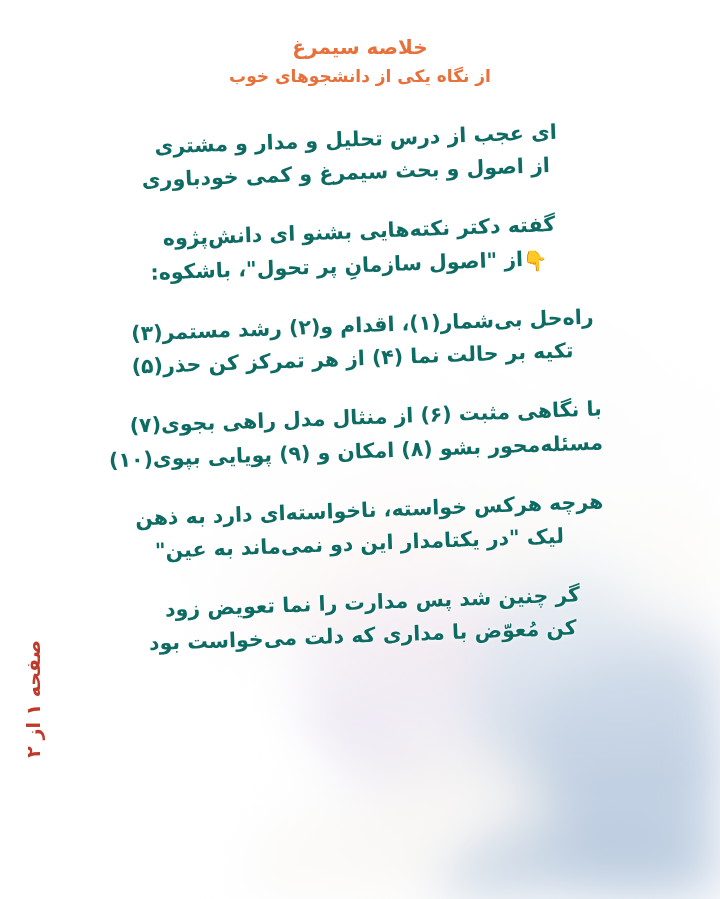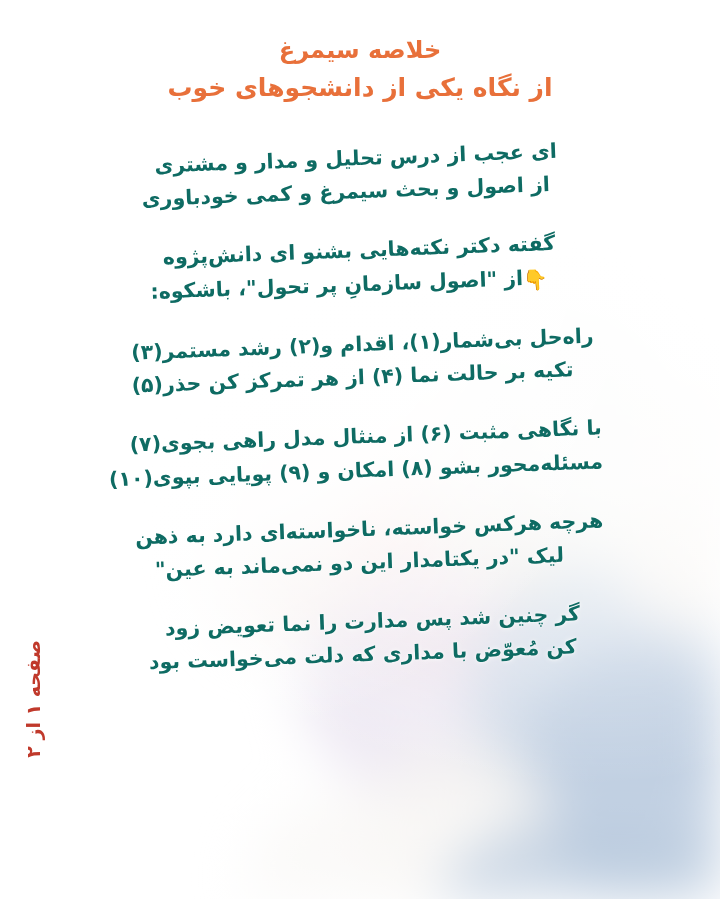--- a/index.html
+++ b/index.html
@@ -60,25 +60,25 @@
 
   #title-block {
     text-align: center;
     color: #e8703a;
     font-weight: bold;
     line-height: 1.55;
     margin-top: 4px;
   }
   #title-block .t-line {
     display: block;
-    font-size: 25px;
+    font-size: 17px;
     letter-spacing: .2px;
     text-shadow: 0 0 2px rgba(255,255,255,.9);
   }
-  #title-block .t-line.main { font-size: 24px; }
+  #title-block .t-line.main { font-size: 20px; }
 
   #verses {
     margin-top: 34px;
     color: #0e6b63;
     font-weight: bold;
     text-align: center;
   }
   .stanza {
     margin: 0 0 26px 0;
   }

